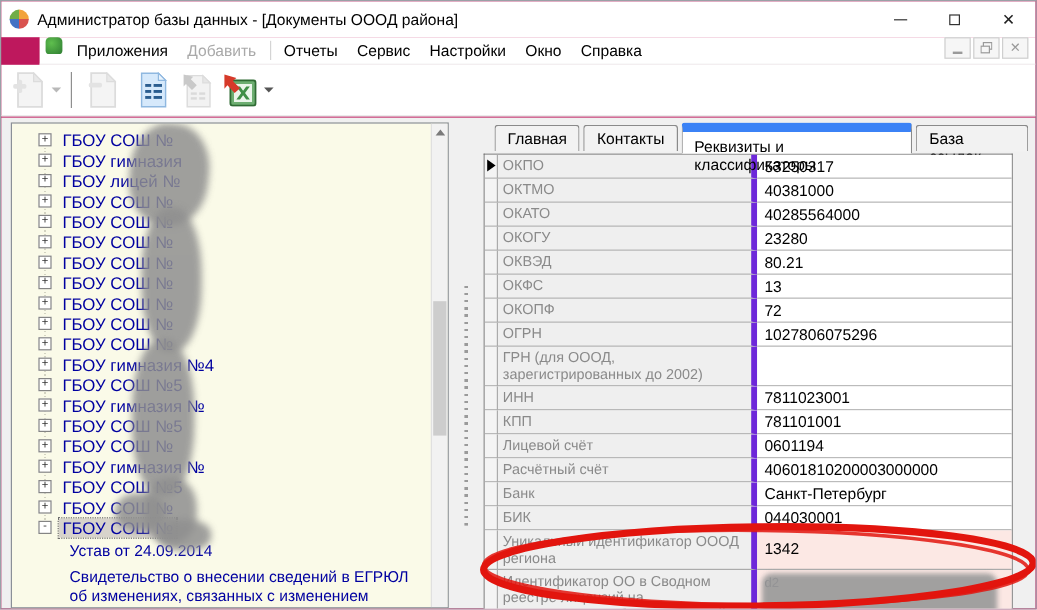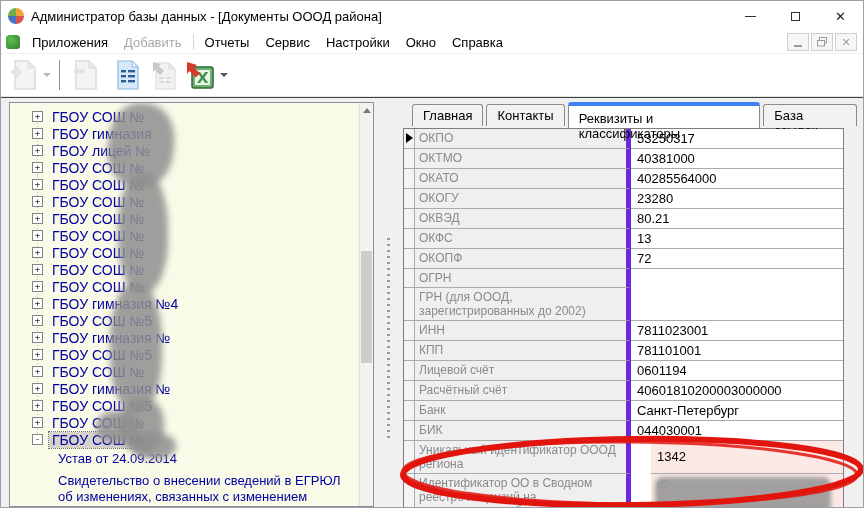--- a/index.html
+++ b/index.html
@@ -1,32 +1,32 @@
 <!DOCTYPE html>
 <html><head>
 <meta charset="utf-8">
 <style>
   * { box-sizing: border-box; margin: 0; padding: 0; }
   html,body { width:864px; height:508px; overflow:hidden; }
   body { font-family:"Liberation Sans", sans-serif; background:#fff; }
-  .window { position:relative; width:864px; height:508px; border:1px solid #9aa0a6; background:#404040; overflow:hidden; }
+  .window { position:relative; width:864px; height:508px; border:1px solid #9aa0a6; background:#be185d; overflow:hidden; }
 
   
   .titlebar { height:30px; display:flex; align-items:center; padding-left:7px; background:#fff; }
   .app-logo { width:16px; height:16px; border-radius:50%;
     background:conic-gradient(#f2a33c 0 90deg,#d9534f 90deg 180deg,#4472c4 180deg 270deg,#70ad47 270deg 360deg); }
   .title-text { margin-left:7px; font-size:13px; color:#000; }
   .win-controls { margin-left:auto; display:flex; height:30px; }
   .win-btn { width:45px; height:30px; display:flex; align-items:center; justify-content:center; color:#222; font-size:12px; }
   .glyph-min { width:11px; height:1px; background:#333; }
   .glyph-max { width:9px; height:9px; border:1px solid #333; }
   .glyph-close { font-size:13px; line-height:1; }
 
   
-  .menubar { height:23px; display:flex; align-items:center; padding-left:5px; background:#fff; border-bottom:1px solid #f0f0f0; }
+  .menubar { height:23px; display:flex; padding-left:5px; background:#fff; border-bottom:1px solid #f0f0f0;margin-left:32px; }
   .menu-app-icon { width:14px; height:14px; margin-right:4px; border-radius:4px 4px 3px 3px;
     background:radial-gradient(circle at 35% 35%, #5fbf4e, #2e7d32); }
   .menu-item { padding:3px 8px; font-size:13px; color:#000; cursor:default; }
   .menu-item.disabled { color:#a9a9a9; }
   .menu-sep { width:1px; height:16px; background:#d4d4d4; margin:0 3px; }
   .mdi-controls { margin-left:auto; margin-right:6px; display:flex; gap:2px; }
   .mdi-btn { width:22px; height:18px; border:1px solid #cfcfcf; background:#f6f6f6; display:flex; align-items:center; justify-content:center; color:#8a8a8a; }
   .mdi-min { width:8px; height:2px; background:#9a9a9a; margin-top:8px; }
   .mdi-close { font-size:11px; line-height:1; color:#9a9a9a; }
 
@@ -66,33 +66,33 @@
 
   
   .splitter { position:absolute; left:386px; top:140px; height:200px; width:3px;
     background:repeating-linear-gradient(to bottom,#9a9a9a 0 2px,transparent 2px 6px); }
 
   
   .right-panel { position:absolute; left:402px; top:4px; right:3px; bottom:0; }
   .tabs { display:flex; align-items:center; height:26px; padding-left:9px; }
   .tab { font-size:13px; color:#000; background:#f2f2f2; border:1px solid #8a8a8a; border-bottom:none;
     border-radius:3px 3px 0 0; padding:3px 10px 3px 10px; margin-right:3px; height:22px; position:relative; }
-  .tab.active { background:#fff; height:26px; padding-top:5px; border-top:4px solid #3b82f6; z-index:2; }
+  .tab.active { background:#fff; height:26px; padding-top:5px; border-top:8px solid #3b82f6; z-index:2; }
 
   
   .grid { border:1px solid #7d7d7d; background:#fff; width:441px; border-bottom:none; }
   .grow { display:grid; grid-template-columns:11px 216px 1fr; }
   .gsel { background:#f4f4f4; border-right:1px solid #ababab; border-bottom:1px solid #ababab; position:relative; }
   .gsel .cur-arrow { position:absolute; top:4px; left:2px; width:0; height:0;
     border-top:5px solid transparent; border-bottom:5px solid transparent; border-left:7px solid #000; }
   .glabel { background:#efefef; color:#8a8a8a; font-size:12px; line-height:14px; padding:2px 4px;
     border-right:5px solid #6d28d9; border-bottom:1px solid #ababab; min-height:19px; }
   .gvalue { background:#fff; color:#000; font-size:13px; line-height:15px; padding:2px 6px;
     border-bottom:1px solid #ababab; min-height:19px; position:relative; }
-  .gvalue.pink { background:#fce8e4;margin-left:20px; }
+  .gvalue.pink { background:#fce8e4; }
   .gvalue.pad-top { padding-top:8px; }
   .value-blob { position:absolute; left:4px; right:12px; top:3px; bottom:3px; background:#9a9a9a; opacity:.92;
     filter:blur(2px); border-radius:8px; }
   .frag { color:#556; font-size:11px; }
   .frag-end { position:absolute; right:3px; bottom:14px; color:#223; font-size:11px; }
 
   
   .annotation-layer { position:absolute; inset:0; pointer-events:none; z-index:50; }
 </style>
 </head>
@@ -352,20 +352,21 @@
     <div class="gvalue">13</div>
   </div>
           <div class="grow">
     <div class="gsel"></div>
     <div class="glabel">ОКОПФ</div>
     <div class="gvalue">72</div>
   </div>
           <div class="grow">
     <div class="gsel"></div>
     <div class="glabel">ОГРН</div>
+    <div class="gvalue">1027806075296</div>
   </div>
           <div class="grow">
     <div class="gsel"></div>
     <div class="glabel">ГРН (для ОООД, зарегистрированных до 2002)</div>
     <div class="gvalue"></div>
   </div>
           <div class="grow">
     <div class="gsel"></div>
     <div class="glabel">ИНН</div>
     <div class="gvalue">7811023001</div>

